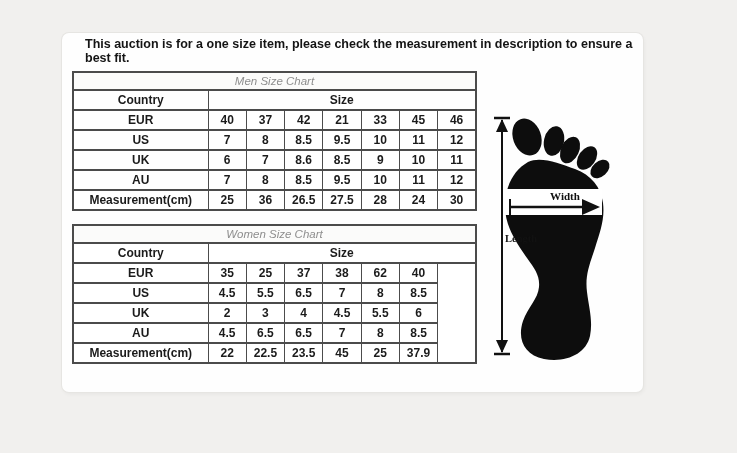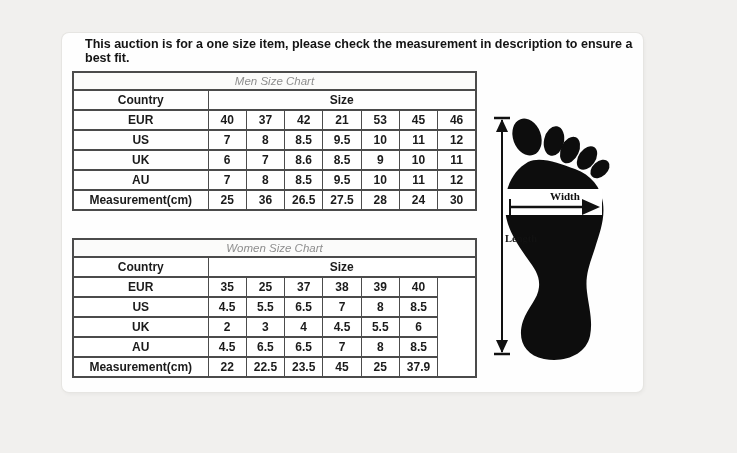--- a/index.html
+++ b/index.html
@@ -16,21 +16,21 @@
   .notice {
     position:absolute; left:73px; top:37px; width:560px;
     font-size:12.5px; font-weight:bold; color:#141414;margin-left:12px;
   }
   table.sizetable {
     position:absolute; left:72px; width:405px;
     border-collapse:collapse; table-layout:fixed;
     background:#ffffff; border:2px solid #4b4b4b;
   }
   #men-table   { top:71px; }
-  #women-table { top:238px; }
+  #women-table { top:224px; }
   table.sizetable td {
     border:1px solid #4c4c4c;
     border-top:2px solid #4b4b4b; border-bottom:2px solid #4b4b4b;
     text-align:center; vertical-align:middle;
     font-size:12px; font-weight:bold; color:#1b1b1b;
     height:18px; padding:0 1px; overflow:hidden; white-space:nowrap;
   }
   table.sizetable td.titlecell {
     font-weight:normal; font-style:italic; font-size:11.5px;
     color:#8e8e8e; background:#fbfbfa; height:16px;
@@ -68,21 +68,21 @@
       <tr>
         <td class="headcell">Country</td>
         <td class="headcell" colspan="7">Size</td>
       </tr>
     <tr>
           <td>EUR</td>
           <td>40</td>
           <td>37</td>
           <td>42</td>
           <td>21</td>
-          <td>53</td>
+          <td>33</td>
           <td>45</td>
           <td>46</td>
         </tr>
         <tr>
           <td>US</td>
           <td>7</td>
           <td>8</td>
           <td>8.5</td>
           <td>9.5</td>
           <td>10</td>
@@ -140,21 +140,21 @@
       <tr>
         <td class="headcell">Country</td>
         <td class="headcell" colspan="7">Size</td>
       </tr>
     <tr>
           <td>EUR</td>
           <td>35</td>
           <td>25</td>
           <td>37</td>
           <td>38</td>
-          <td>39</td>
+          <td>62</td>
           <td>40</td>
           <td rowspan="5"></td>
         </tr>
         <tr>
           <td>US</td>
           <td>4.5</td>
           <td>5.5</td>
           <td>6.5</td>
           <td>7</td>
           <td>8</td>

